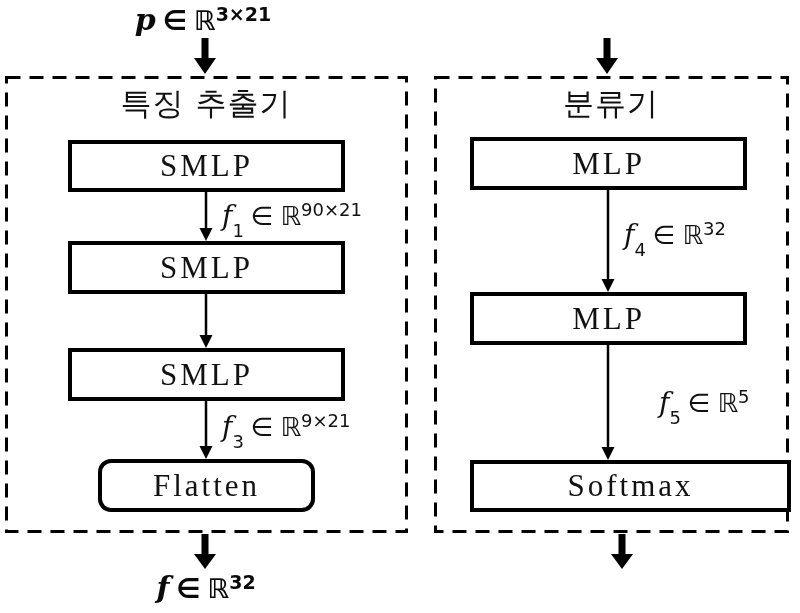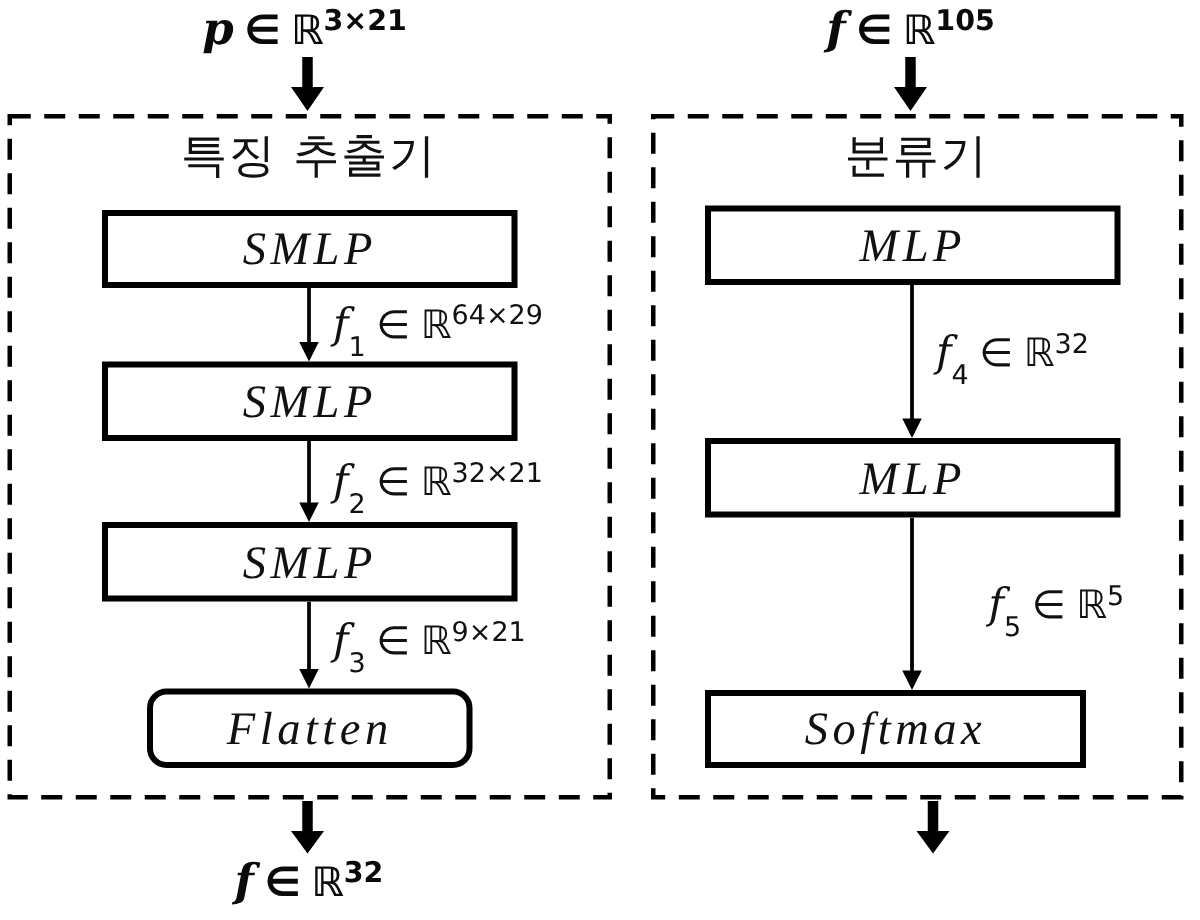--- a/index.html
+++ b/index.html
@@ -9,21 +9,21 @@
     font-family: "DejaVu Sans", sans-serif; color: #0a0a0a;
   }
   .layer { position: absolute; left: 0; top: 0; }
 
   
   .box {
     position: absolute; box-sizing: border-box;
     border: 4px solid #000; background: #fff;
     display: flex; align-items: center; justify-content: center;
     font-family: "Liberation Serif", serif;
-    font-size: 31px; letter-spacing: 3px; color: #111; font-style: italic;
+    font-size: 31px; letter-spacing: 3px; color: #111;
   }
 
   
   .panel-title {
     position: absolute; text-align: center;
     font-family: "DejaVu Sans", sans-serif;
     font-size: 31px; letter-spacing: 1px; color: #111; white-space: nowrap;
   }
 
   
@@ -96,41 +96,35 @@
     </g>
     <g>
       <line x1="622" y1="534" x2="622" y2="556" stroke="#000" stroke-width="7"></line>
       <polygon points="611,554 633,554 622,569" fill="#000"></polygon>
     </g>
   </svg>
 
   <div class="io-label" style="left:53px; top:2px; width:300px;">
     <span class="mvar">p</span><span class="min">∈</span><span class="mset">ℝ</span><sup>3×21</sup>
   </div>
-  <div class="io-label" style="left:457px; top:2px; width:300px;">
-    <span class="mvar">f</span><span class="min">∈</span><span class="mset">ℝ</span><sup>105</sup>
-  </div>
 
   <div class="panel-title" style="left:434px; top:83px; width:354px;">분류기</div>
   <div class="panel-title" style="left:5px; top:83px; width:402px;">특징 추출기</div>
 
   <div class="box" style="left:68px; top:140px; width:277px; height:52px;">SMLP</div>
   <div class="box" style="left:68px; top:241px; width:277px; height:53px;">SMLP</div>
   <div class="box" style="left:68px; top:348px; width:277px; height:53px;">SMLP</div>
   <div class="box" style="left:98px; top:459px; width:217px; height:53px;border-radius:13px;">Flatten</div>
 
   <div class="box" style="left:470px; top:137px; width:277px; height:53px;">MLP</div>
   <div class="box" style="left:470px; top:292px; width:277px; height:53px;">MLP</div>
-  <div class="box" style="left:470px; top:460px; width:254px; height:52px;">Softmax</div>
+  <div class="box" style="left:470px; top:460px; width:321px; height:52px;">Softmax</div>
 
   <div class="mlabel" style="left:222px; top:199px;">
-    <span class="mvar">f</span><sub>1</sub><span class="min">∈</span><span class="mset">ℝ</span><sup>64×29</sup>
-  </div>
-  <div class="mlabel" style="left:222px; top:304px;">
-    <span class="mvar">f</span><sub>2</sub><span class="min">∈</span><span class="mset">ℝ</span><sup>32×21</sup>
+    <span class="mvar">f</span><sub>1</sub><span class="min">∈</span><span class="mset">ℝ</span><sup>90×21</sup>
   </div>
   <div class="mlabel" style="left:222px; top:410px;">
     <span class="mvar">f</span><sub>3</sub><span class="min">∈</span><span class="mset">ℝ</span><sup>9×21</sup>
   </div>
 
   <div class="mlabel" style="left:624px; top:218px;">
     <span class="mvar">f</span><sub>4</sub><span class="min">∈</span><span class="mset">ℝ</span><sup>32</sup>
   </div>
   <div class="mlabel" style="left:620px; top:386px;margin-left:39px;">
     <span class="mvar">f</span><sub>5</sub><span class="min">∈</span><span class="mset">ℝ</span><sup>5</sup>

